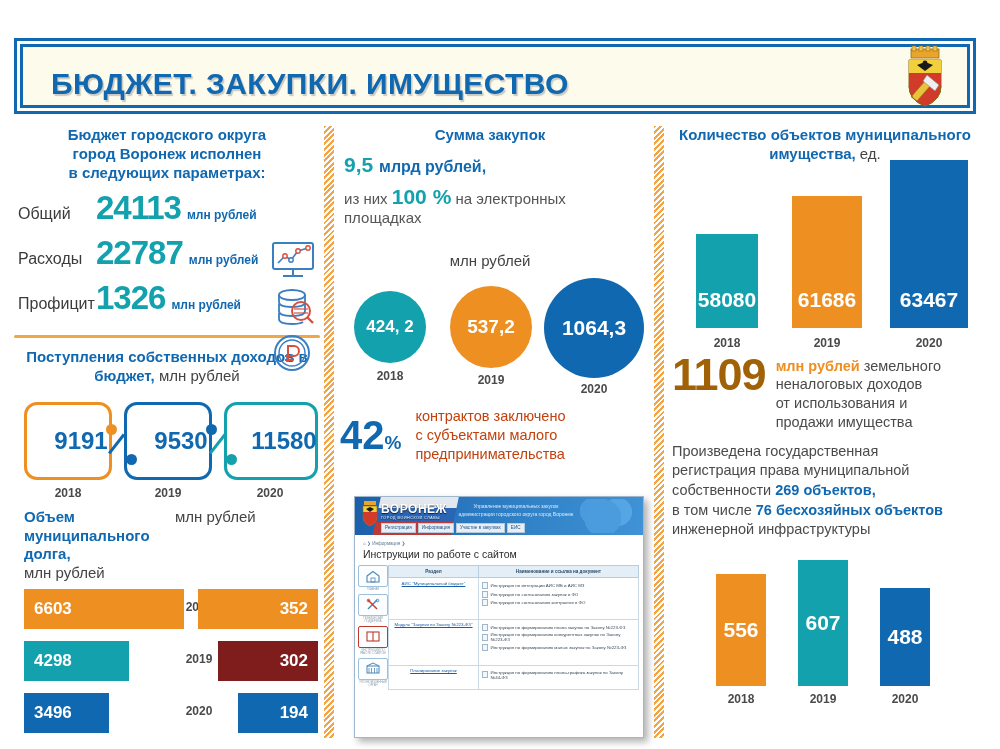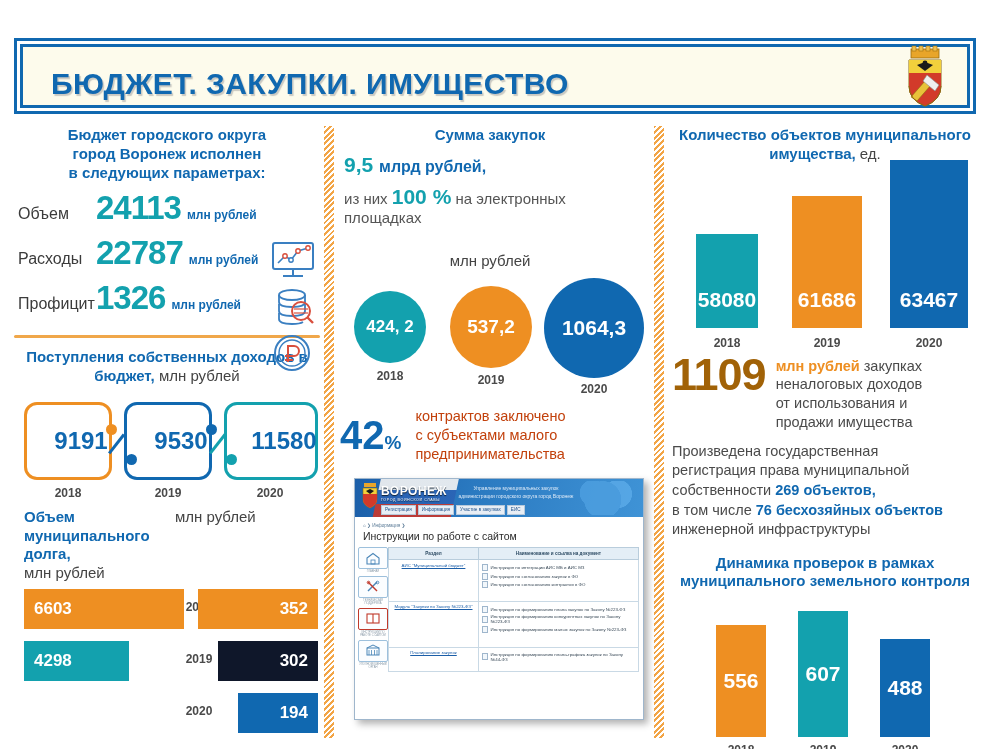--- a/index.html
+++ b/index.html
@@ -132,21 +132,21 @@
   }
   .cyear{position:absolute;font-size:12px;font-weight:bold;color:#4A4A4A;text-align:center;}
 
   .pct-row{display:flex;align-items:center;margin-top:12px;}
   .pct{font-size:40px;font-weight:bold;color:#1068B0;line-height:1;}
   .pct .s{font-size:19px;}
   .pct-txt{font-size:14.5px;color:#c2410c;line-height:1.32;margin-left:14px;}
 
   
   .shot{
-    position:absolute;left:14px;top:356px;width:288px;height:240px;
+    position:absolute;left:14px;top:374px;width:288px;height:240px;
     background:#fff;border:1px solid #9fb6cc;
     box-shadow:4px 4px 7px rgba(0,0,0,.30);
     overflow:hidden;
   }
   .shot-head{
     height:38px;position:relative;
     background:linear-gradient(100deg,#1b5ea8 0%,#2a79c0 40%,#3f93d6 100%);
     overflow:hidden;
   }
   .shot-flag{
@@ -255,21 +255,21 @@
     <div class="col col-left">
 
       <div class="blue-head" style="margin-top:4px;">
         <div>Бюджет городского округа</div>
         <div>город Воронеж исполнен</div>
         <div>в следующих параметрах:</div>
       </div>
 
       <div style="position:relative;">
         <div class="param-row">
-          <span class="param-label">Объем</span>
+          <span class="param-label">Общий</span>
           <span class="param-num">24113</span>
           <span class="param-unit">млн рублей</span>
         </div>
         <div class="param-row">
           <span class="param-label">Расходы</span>
           <span class="param-num">22787</span>
           <span class="param-unit">млн рублей</span>
         </div>
         <div class="param-row">
           <span class="param-label">Профицит</span>
@@ -345,23 +345,24 @@
 
         <div style="margin-top:6px;">
           <div class="dbar-row">
             <div class="dbar-l" style="width:160px;background:#EE8F22;">6603</div>
             <div class="dyear" style="left:165px;width:40px;">2018</div>
             <div class="dbar-r" style="width:120px;background:#EE8F22;">352</div>
           </div>
           <div class="dbar-row">
             <div class="dbar-l" style="width:105px;background:#13A1AE;">4298</div>
             <div class="dyear" style="left:165px;width:40px;">2019</div>
-            <div class="dbar-r" style="width:100px;background:#0f172a;">302</div>
+            <div class="dbar-r" style="width:100px;background:#7f1d1d;">302</div>
           </div>
           <div class="dbar-row">
+            <div class="dbar-l" style="width:85px;background:#1068B0;">3496</div>
             <div class="dyear" style="left:165px;width:40px;">2020</div>
             <div class="dbar-r" style="width:80px;background:#1068B0;">194</div>
           </div>
         </div>
       </div>
     </div>
 
     <div class="col col-mid">
 
       <div class="blue-head" style="margin-top:4px;">Сумма закупок</div>
@@ -537,45 +538,41 @@
         <div class="vbar lbl-low" style="left:120px;width:70px;height:116px;background:#EE8F22;">61686</div>
         <div class="vbar lbl-low" style="left:218px;width:78px;height:152px;background:#1068B0;">63467</div>
         <div class="vyear" style="left:24px;width:62px;">2018</div>
         <div class="vyear" style="left:120px;width:70px;">2019</div>
         <div class="vyear" style="left:218px;width:78px;">2020</div>
       </div>
 
       <div class="big-row">
         <div class="big-num">1109</div>
         <div class="big-txt">
-          <div><b>млн рублей</b> <span>закупках</span></div>
+          <div><b>млн рублей</b> <span>земельного</span></div>
           <div>неналоговых доходов</div>
           <div>от использования и</div>
           <div>продажи имущества</div>
         </div>
       </div>
 
       <div class="reg-txt">
         <div>Произведена государственная</div>
         <div>регистрация права муниципальной</div>
         <div>
           <span>собственности</span>
           <b>269 объектов,</b>
         </div>
         <div>
           <span>в том числе</span>
           <b>76 бесхозяйных объектов</b>
         </div>
         <div>инженерной инфраструктуры</div>
       </div>
 
-      <div class="blue-head" style="margin-top:14px;">
-        <div>Динамика проверок в рамках</div>
-        <div>муниципального земельного контроля</div>
-      </div>
 
       <div class="vbars2">
         <div class="vbar" style="left:44px;bottom:22px;width:50px;height:112px;background:#EE8F22;">556</div>
         <div class="vbar" style="left:126px;bottom:22px;width:50px;height:126px;background:#13A1AE;">607</div>
         <div class="vbar" style="left:208px;bottom:22px;width:50px;height:98px;background:#1068B0;">488</div>
         <div class="vyear" style="left:44px;width:50px;bottom:2px;">2018</div>
         <div class="vyear" style="left:126px;width:50px;bottom:2px;">2019</div>
         <div class="vyear" style="left:208px;width:50px;bottom:2px;">2020</div>
       </div>
     </div>

